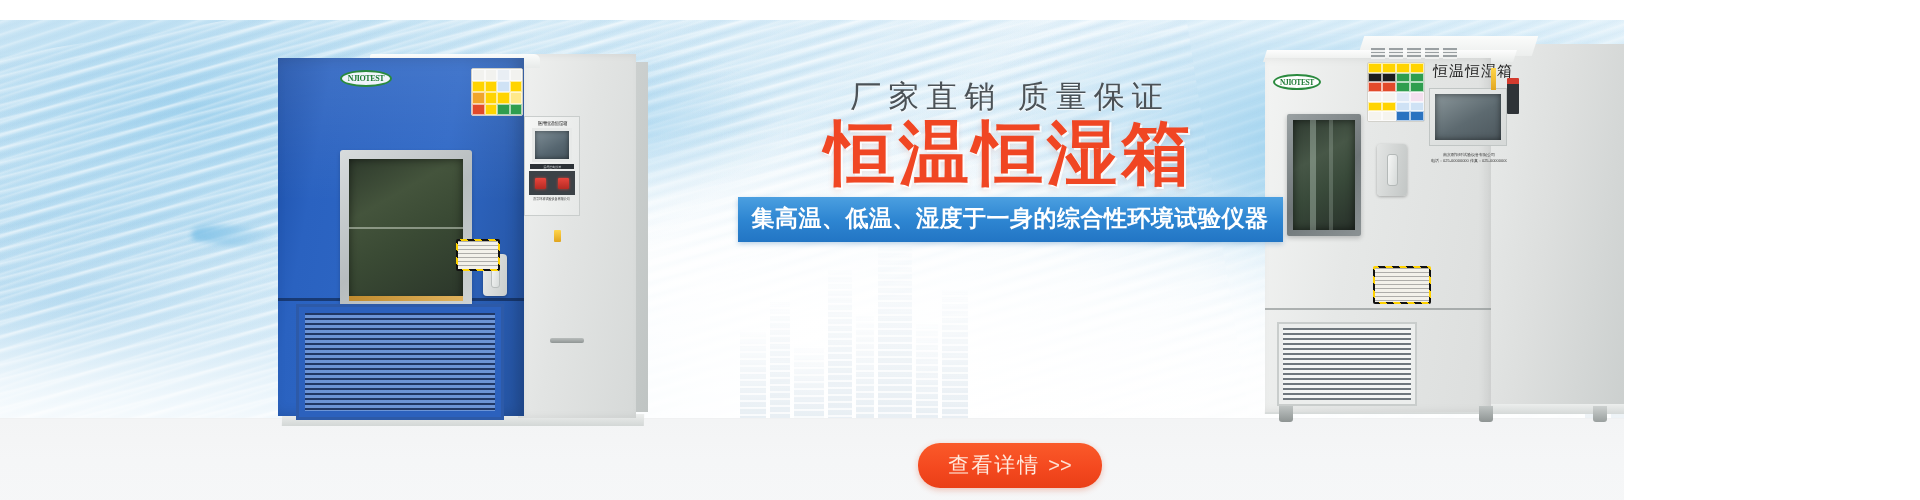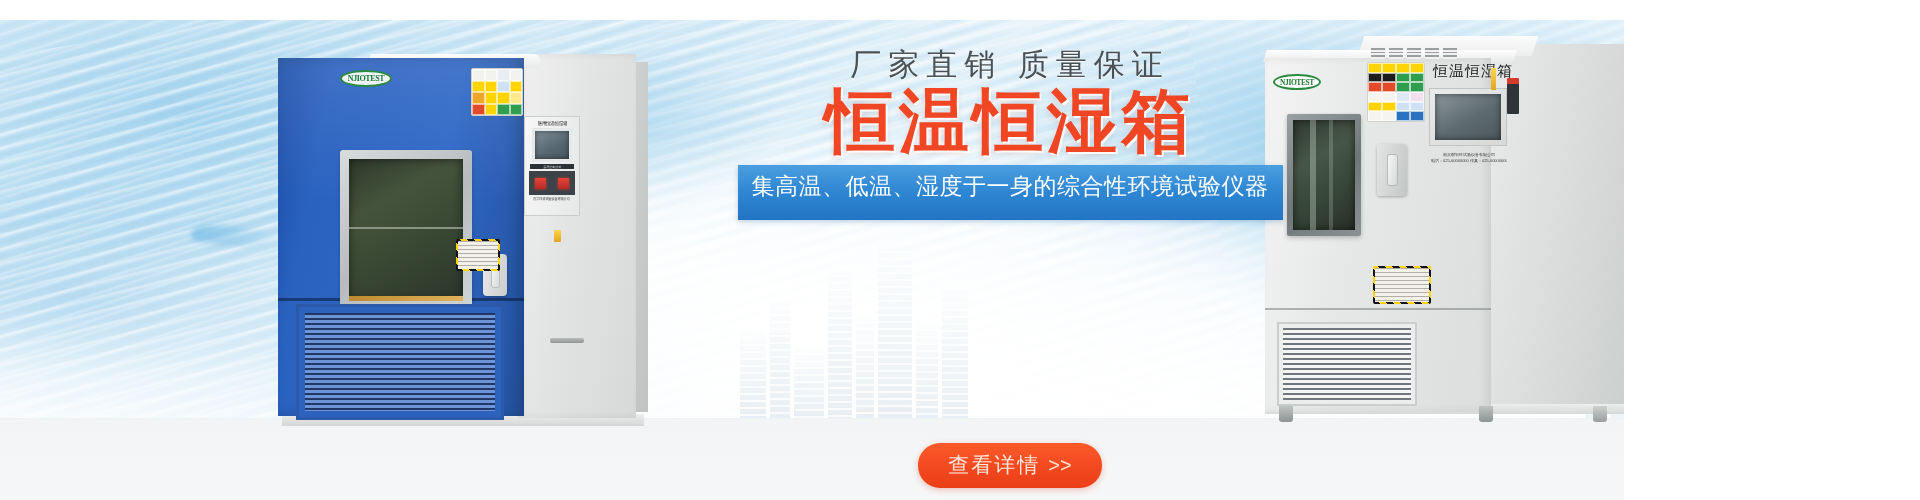--- a/index.html
+++ b/index.html
@@ -390,21 +390,21 @@
   #m-right .foot.f2 { left: 214px; }
   #m-right .foot.f3 { left: 328px; background: linear-gradient(to bottom,#cdd1d0,#9aa09f); }
   #m-right .plinth {
     position:absolute; left: 0; top: 378px; width: 366px; height: 10px;
     background: linear-gradient(to bottom,#eceeed,#d5d9d8);
     transform: skewX(-2deg);
   }
 
   
   #copy {
-    position: absolute; left: 700px; top: 28px; width: 620px;
+    position: absolute; left: 700px; top: 60px; width: 620px;
     text-align: center;
     z-index: 6;
   }
   .eyebrow {
     font-size: 31px; color: #4b5257; letter-spacing: 7px;
     font-weight: 400; line-height: 1.1;
     text-shadow: 0 1px 1px rgba(255,255,255,.9);
     white-space: nowrap;
   }
   .headline {
@@ -413,23 +413,24 @@
     letter-spacing: 4px; line-height: 1.0;
     text-shadow: 2px 2px 0 rgba(255,255,255,.85), 0 3px 6px rgba(200,70,40,.16);
     white-space: nowrap;
   }
   .subbar {
     margin: 9px auto 0;
     display: inline-block;
     background: linear-gradient(to bottom, #4b9fe0 0%, #2e86d2 50%, #2275c4 100%);
     color: #fff;
     font-size: 23px; letter-spacing: .5px;
-    padding: 6px 14px 18px;
+    padding: 6px 14px 8px;
     white-space: nowrap;
     box-shadow: 0 2px 5px rgba(30,100,170,.28);
+    font-weight: bold;
   }
 
   
   .features {
     position: absolute; left: 700px; top: 288px; width: 620px;
     display: flex; justify-content: center; align-items: center; gap: 29px;
     z-index: 6;
   }
   .feature {
     width: 78px; height: 78px; border-radius: 50%;

